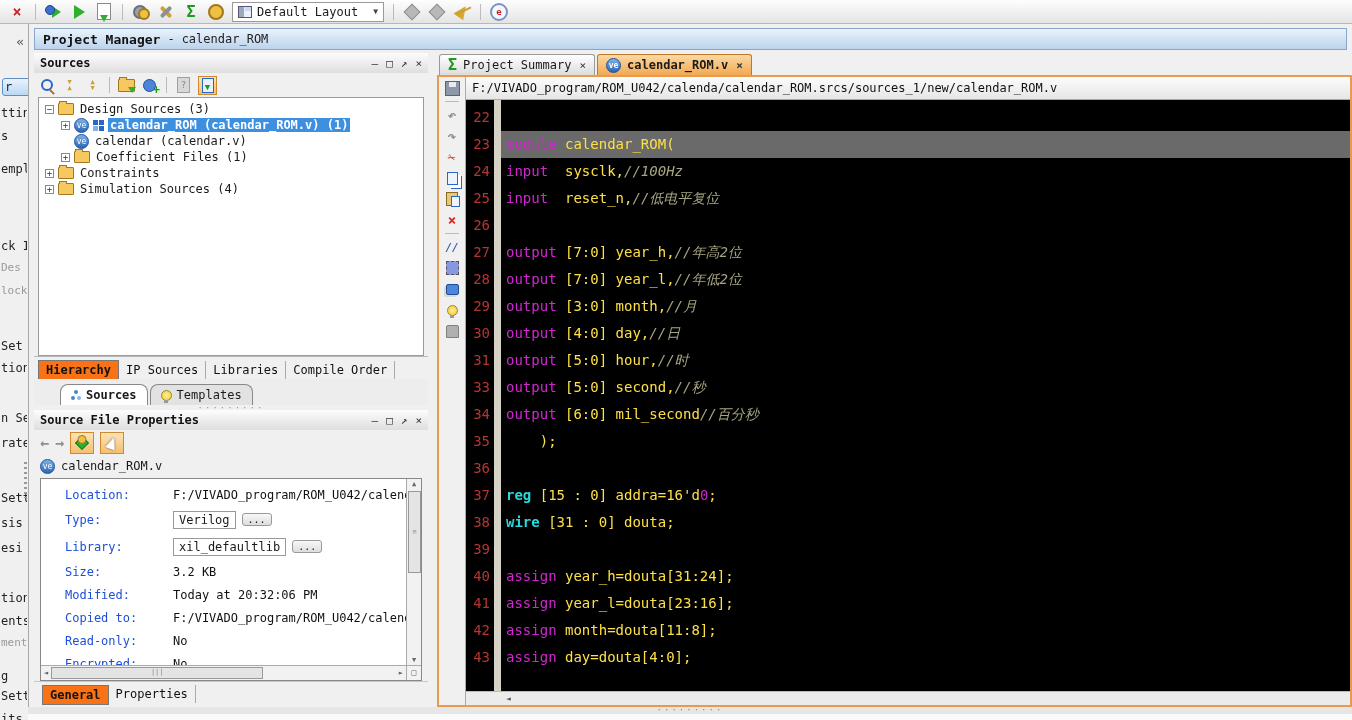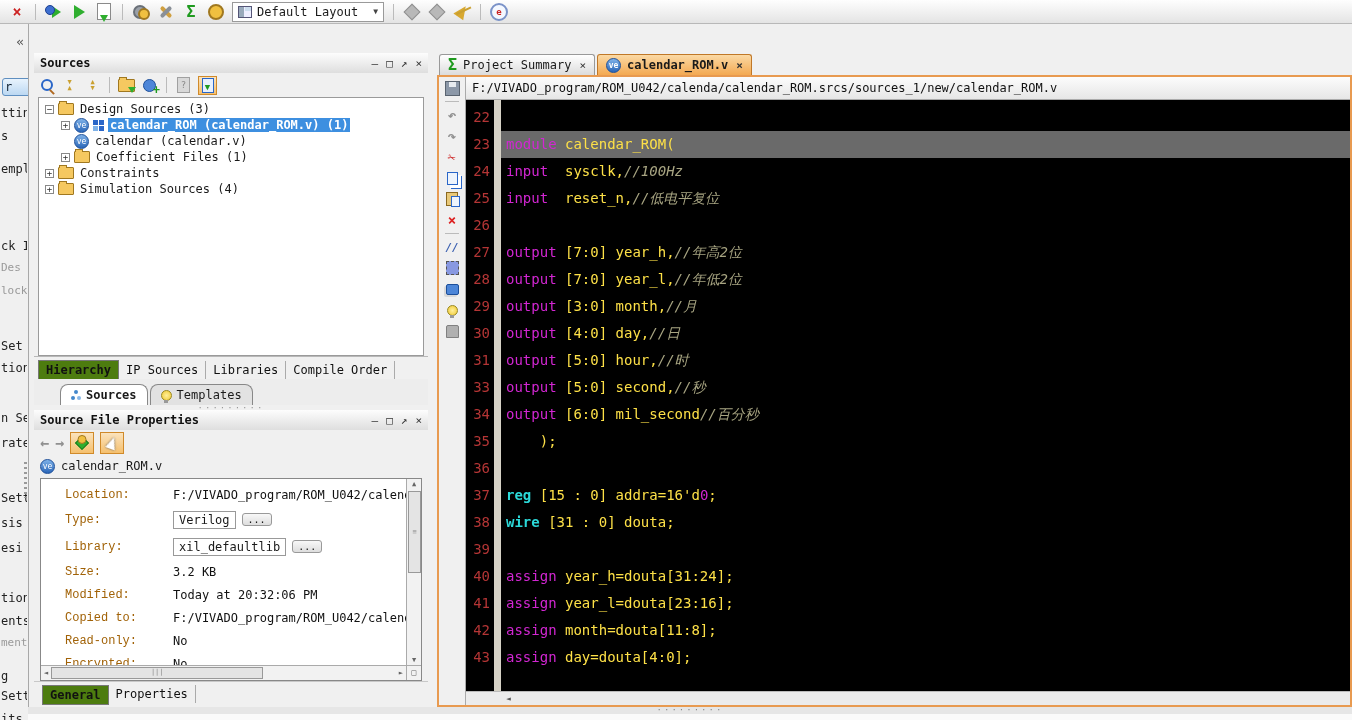--- a/index.html
+++ b/index.html
@@ -79,21 +79,21 @@
   .exp{width:9px;height:9px;box-sizing:border-box;border:1px solid #888;background:#fff;font-size:9px;line-height:7px;text-align:center;color:#333;flex:none;}
   .exp-none{border:none;background:transparent;}
   .ic-folder{width:14px;height:10px;background:#f5c860;border:1px solid #a07820;border-radius:1px;position:relative;flex:none;}
   .ic-folder::before{content:"";position:absolute;top:-3px;left:0;width:6px;height:2px;background:#f5c860;border:1px solid #a07820;border-bottom:none;}
   .ic-ve{width:13px;height:13px;border-radius:50%;background:linear-gradient(#7fb2e8,#2a66b8);border:1px solid #1d4f9a;color:#fff;font-size:8px;display:inline-flex;align-items:center;justify-content:center;flex:none;}
   .ic-block{width:5px;height:5px;background:#2a66c8;box-shadow:6px 0 0 #2a66c8,0 6px 0 #7fb2e8,6px 6px 0 #2a66c8;margin-right:6px;margin-bottom:5px;flex:none;}
   .tree-label{padding:0 2px;}
   .sel .tree-label{background:#3d8fe0;color:#fff;font-weight:bold;}
   .src-tabs{height:22px;display:flex;align-items:flex-end;padding-left:4px;background:#f0f0f0;border-top:1px solid #b8b8b8;}
   .stab{padding:2px 7px;border-right:1px solid #aaa;color:#111;}
-  .stab.active{border:1px solid #777;background:#4d7c0f;font-weight:bold;margin-bottom:-1px;}
+  .stab.active{border:1px solid #777;background:#f97316;font-weight:bold;margin-bottom:-1px;}
   .bottom-tabs{height:26px;display:flex;align-items:flex-end;gap:2px;padding-left:26px;background:#ededed;}
   .btab{display:flex;align-items:center;gap:5px;height:20px;padding:0 10px;border:1px solid #888;border-bottom:none;border-radius:8px 8px 0 0;background:#e2e2e2;}
   .btab.active{background:#fff;font-weight:bold;}
   .cluster{width:10px;height:10px;position:relative;flex:none;}
   .cluster::before{content:"";position:absolute;left:3px;top:0;width:4px;height:4px;border-radius:50%;background:#4488cc;box-shadow:-3px 6px 0 #4488cc,3px 6px 0 #88b8e8;}
   .bulb{width:9px;height:9px;border-radius:50%;background:radial-gradient(#ffef9a,#f0c830);border:1px solid #998820;position:relative;flex:none;}
   .bulb::after{content:"";position:absolute;left:2px;bottom:-3px;width:4px;height:3px;background:#999;}
   .col-dots{position:absolute;left:34px;top:403px;width:394px;text-align:center;color:#999;font-size:9px;letter-spacing:2px;}
 
   
@@ -104,21 +104,21 @@
     background:linear-gradient(#fbe3bd,#f5c06e);border:1px solid #d08a2a;position:relative;}
   .gg{width:8px;height:8px;background:#2fae2f;transform:rotate(45deg);border:1px solid #1d7a1d;}
   .gg::after{content:"";position:absolute;right:2px;bottom:2px;width:7px;height:7px;border-radius:50%;background:#f0c040;border:1px solid #a07820;transform:rotate(-45deg);}
   .cursor-tri{width:0;height:0;border-left:5px solid transparent;border-right:5px solid transparent;border-bottom:12px solid #fff;transform:rotate(20deg);filter:drop-shadow(0 0 1px #555);}
   .prop-file{height:20px;display:flex;align-items:center;gap:6px;padding-left:6px;}
   .prop-box-outer{flex:1;margin:2px 6px 0 6px;border:1px solid #888;background:#fff;position:relative;overflow:hidden;}
   .prop-rows{position:absolute;left:0;top:4px;right:15px;bottom:15px;overflow:hidden;}
   .prop-row{display:flex;align-items:center;padding-left:24px;}
   .prop-text{height:23px;}
   .prop-edit{height:27px;}
-  .prop-label{width:108px;flex:none;color:#a16207;font-family:Liberation Mono, monospace;}
+  .prop-label{width:108px;flex:none;color:#1d4ed8;}
   .prop-value{color:#111;white-space:nowrap;}
   .prop-box{border:1px solid #999;padding:1px 5px;margin-right:6px;white-space:nowrap;}
   .prop-ell{border:1px solid #999;background:linear-gradient(#f8f8f8,#ddd);border-radius:3px;padding:0 5px;font-size:10px;}
   .vscroll{position:absolute;right:0;top:0;bottom:15px;width:14px;background:#f2f2f2;border-left:1px solid #aaa;}
   .vscroll .arr{position:absolute;left:0;width:100%;text-align:center;font-size:7px;color:#666;}
   .vscroll .arr.up{top:1px;} .vscroll .arr.dn{bottom:1px;}
   .vthumb{position:absolute;left:1px;top:12px;width:11px;height:80px;background:#e4e4e4;border:1px solid #999;font-size:7px;color:#888;text-align:center;line-height:80px;}
   .hscroll{position:absolute;left:0;right:15px;bottom:0;height:14px;background:#f2f2f2;border-top:1px solid #aaa;display:flex;align-items:center;}
   .hscroll .arr{font-size:7px;color:#666;padding:0 3px;}
   .hthumb{height:10px;flex:1;max-width:210px;background:#e4e4e4;border:1px solid #999;font-size:7px;color:#888;text-align:center;line-height:9px;}
@@ -234,20 +234,25 @@
         <div class="strip-frag" style="top: 567px;">tion</div>
         <div class="strip-frag" style="top: 590px;">ents</div>
         <div class="strip-frag dim" style="top: 612px;">ment</div>
         <div class="strip-frag" style="top: 645px;">g</div>
         <div class="strip-frag" style="top: 665px;">Sett</div>
         <div class="strip-frag" style="top: 688px;">its</div>
       </div>
     <div class="strip-grip"></div>
   </div>
 
+  <div class="pm-header">
+    <span class="pm-title">Project Manager</span>
+    <span class="pm-proj">-</span>
+    <span class="pm-proj">calendar_ROM</span>
+  </div>
 
   <div class="sources-panel">
     <div class="panel-title">
       <span class="pt-label">Sources</span>
       <span class="winbtns">
         <span>–</span>
         <span>□</span>
         <span>↗</span>
         <span>×</span>
       </span>

